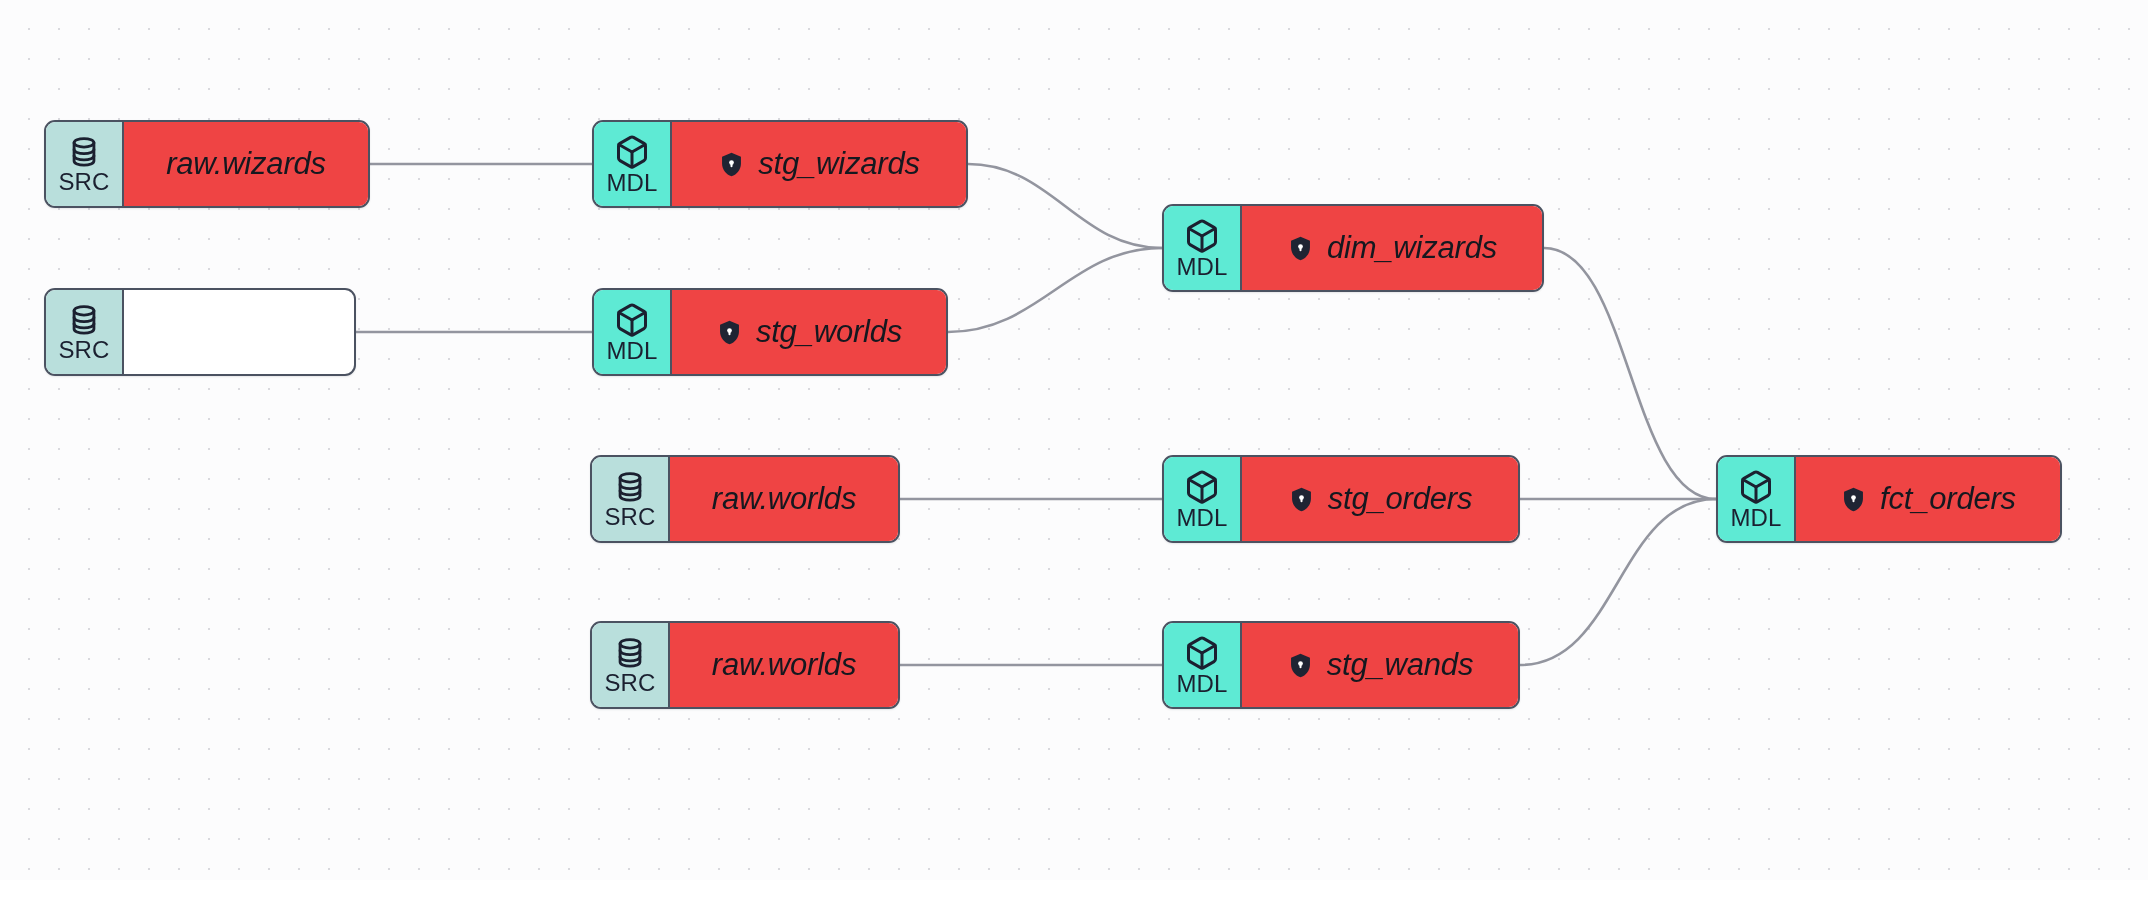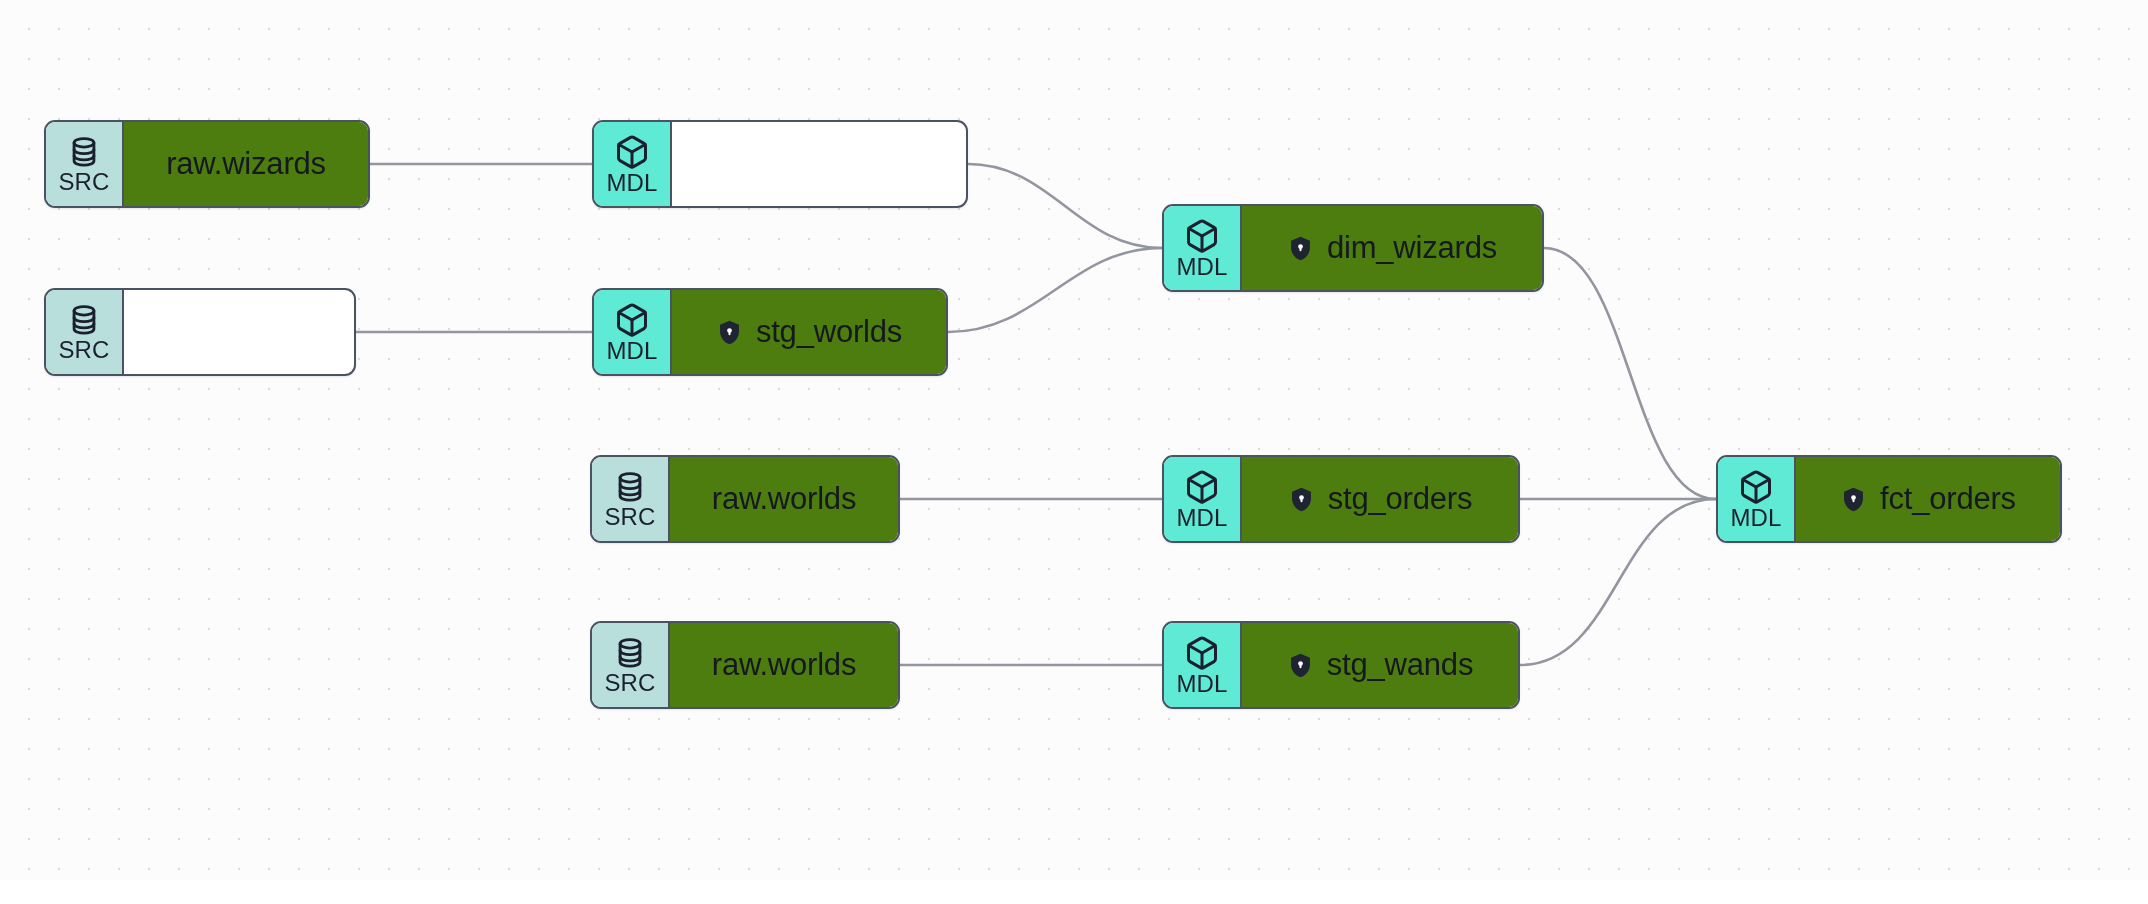--- a/index.html
+++ b/index.html
@@ -64,21 +64,22 @@
     letter-spacing: 0.1px;
     font-family: "Liberation Sans", sans-serif;
   }
   .body {
     flex: 1 1 auto;
     display: flex;
     align-items: center;
     justify-content: center;
     gap: 13px;
     padding: 0 16px;
-    background: #4d7c0f;
+    background: #ef4444;
+    font-style: italic;
   }
   .label {
     font-size: 31px;
     color: #15181f;
     white-space: nowrap;
     letter-spacing: -0.2px;
     font-family: "Liberation Sans", sans-serif;
   }
   .shield { flex: 0 0 auto; display: block; }
 </style>
@@ -153,20 +154,28 @@
       </div>
       <div class="node" style="left: 592px; top: 120px; width: 376px; height: 88px;">
         <div class="badge badge-mdl">
           <svg class="type-icon" width="36" height="36" viewBox="0 0 24 24" fill="none" stroke="#1b2030" stroke-width="2" stroke-linecap="round" stroke-linejoin="round">
             <path d="M21 16V8a2 2 0 0 0-1-1.73l-7-4a2 2 0 0 0-2 0l-7 4A2 2 0 0 0 3 8v8a2 2 0 0 0 1 1.73l7 4a2 2 0 0 0 2 0l7-4A2 2 0 0 0 21 16z"></path>
             <path d="M3.27 6.96 12 12.01l8.73-5.05"></path>
             <path d="M12 22.08V12"></path>
           </svg>
           <span class="badge-text">MDL</span>
         </div>
+        <div class="body">
+          <svg class="shield" width="27" height="27" viewBox="0 0 24 24">
+            <path d="M12 1.6 3.6 5v6.1c0 5.2 3.6 10 8.4 11.3 4.8-1.3 8.4-6.1 8.4-11.3V5z" fill="#1f2433"></path>
+            <circle cx="12" cy="10.3" r="2.1" fill="#ffffff"></circle>
+            <rect x="11.1" y="10.3" width="1.8" height="4.2" rx="0.9" fill="#ffffff"></rect>
+          </svg>
+          <span class="label">stg_wizards</span>
+        </div>
       </div>
       <div class="node" style="left: 592px; top: 288px; width: 356px; height: 88px;">
         <div class="badge badge-mdl">
           <svg class="type-icon" width="36" height="36" viewBox="0 0 24 24" fill="none" stroke="#1b2030" stroke-width="2" stroke-linecap="round" stroke-linejoin="round">
             <path d="M21 16V8a2 2 0 0 0-1-1.73l-7-4a2 2 0 0 0-2 0l-7 4A2 2 0 0 0 3 8v8a2 2 0 0 0 1 1.73l7 4a2 2 0 0 0 2 0l7-4A2 2 0 0 0 21 16z"></path>
             <path d="M3.27 6.96 12 12.01l8.73-5.05"></path>
             <path d="M12 22.08V12"></path>
           </svg>
           <span class="badge-text">MDL</span>
         </div>

